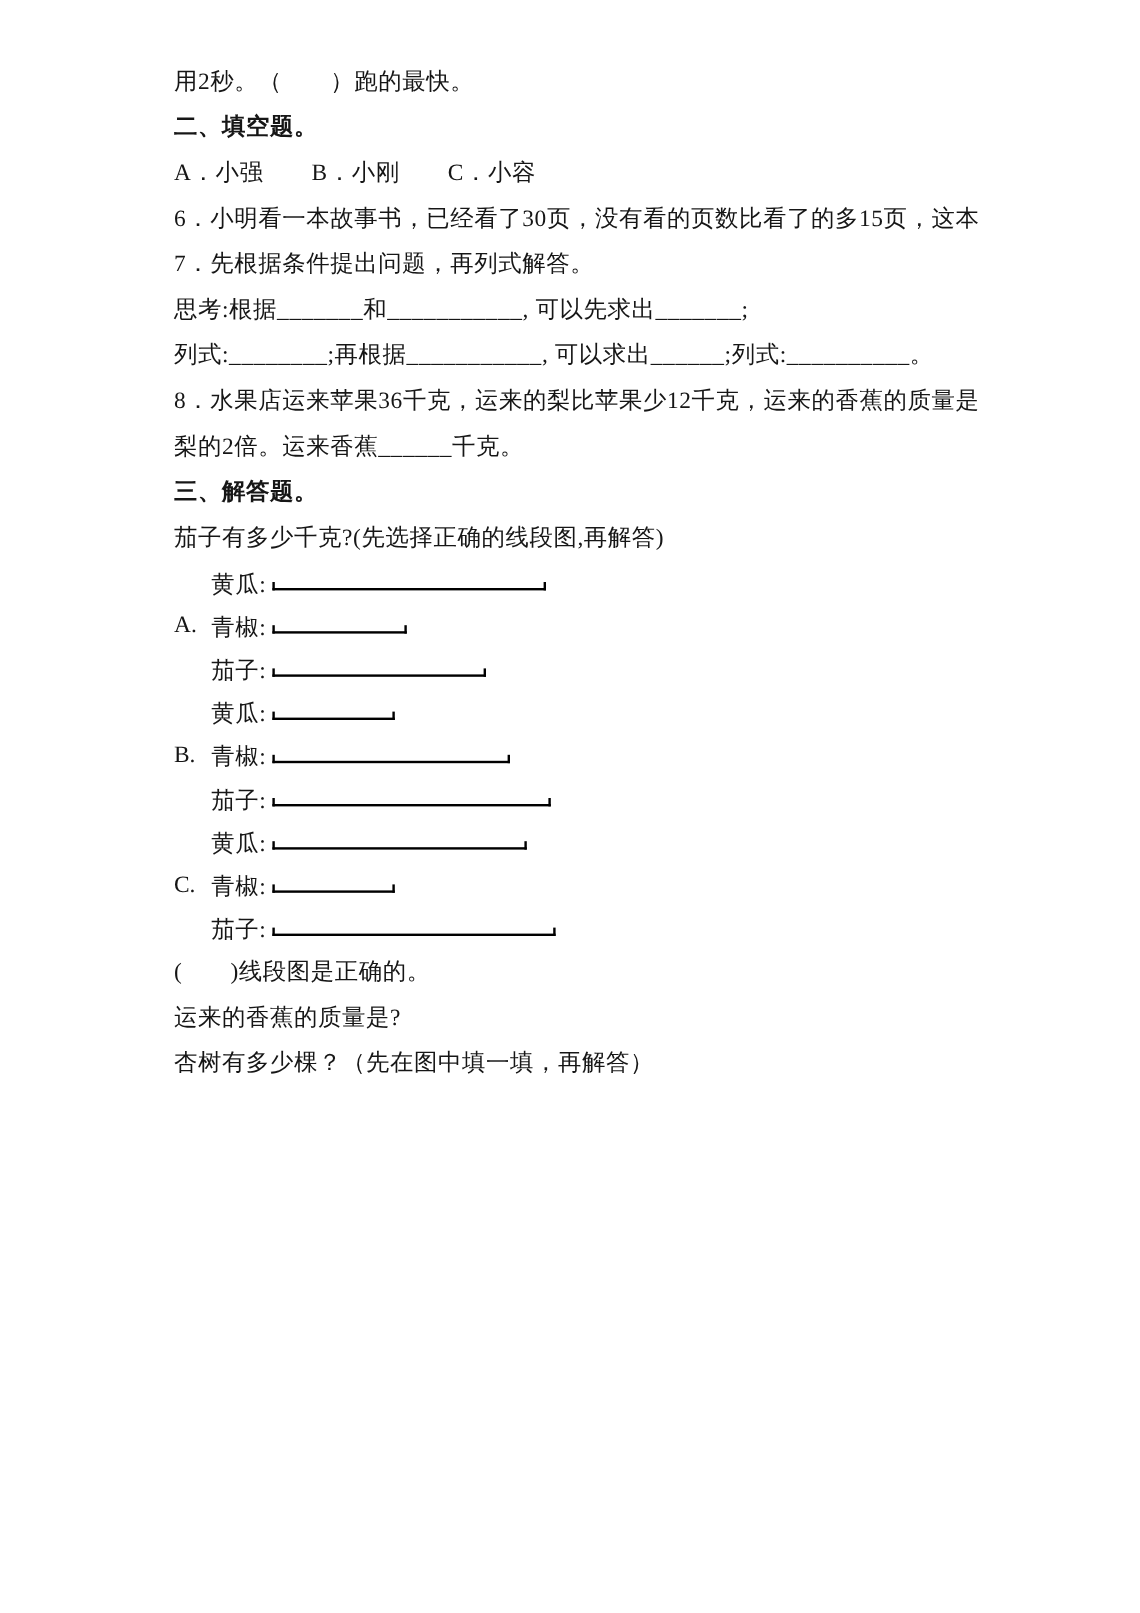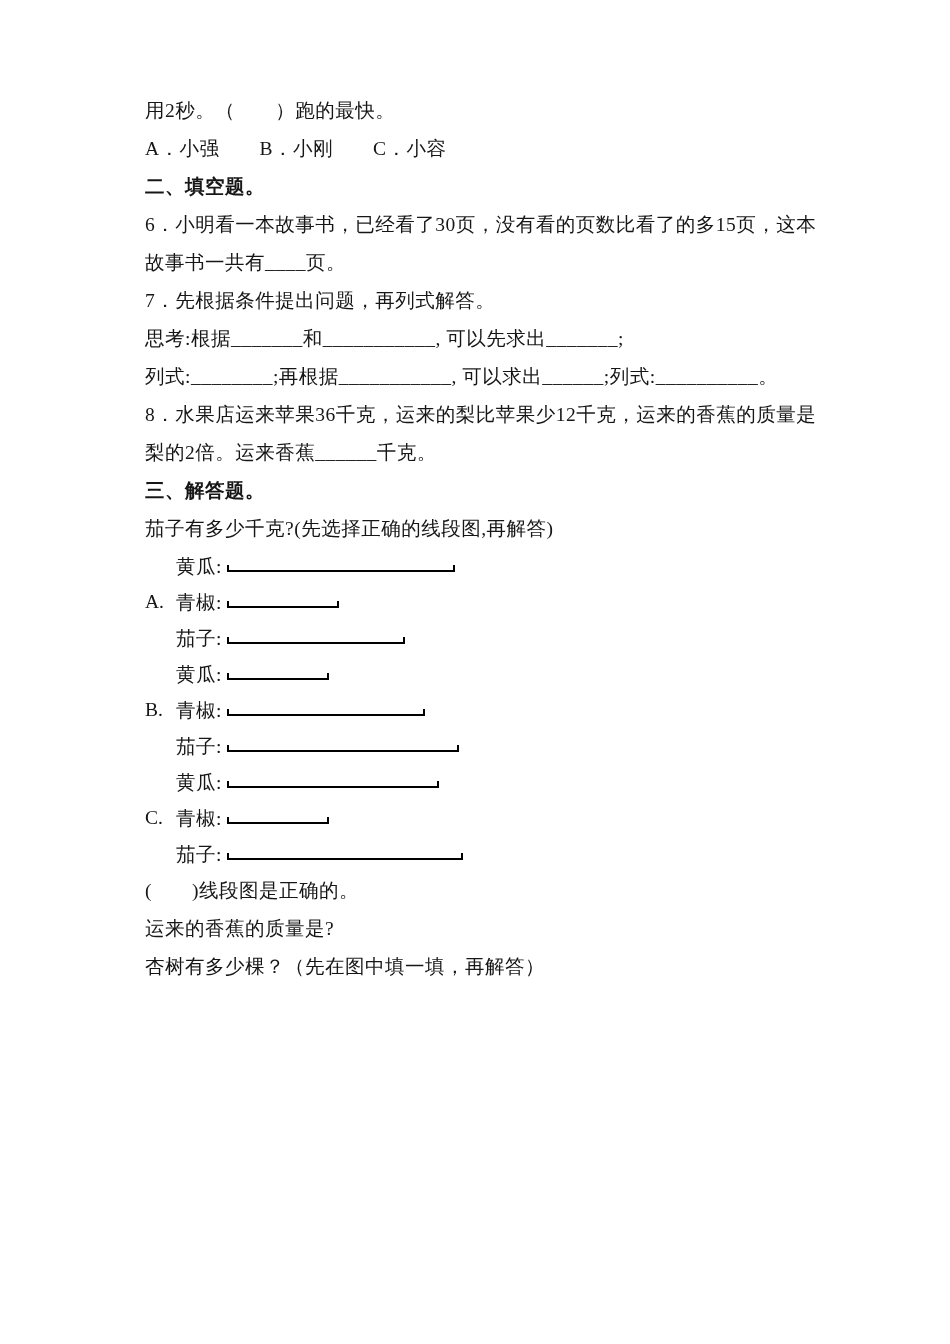--- a/index.html
+++ b/index.html
@@ -7,21 +7,21 @@
     padding: 0;
     background: #ffffff;
   }
   .page {
     position: relative;
     width: 950px;
     height: 1344px;
     margin: 0 auto;
     background: #ffffff;
     box-sizing: border-box;
-    padding: 92px 140px 0 145px;
+    padding: 50px 140px 0 145px;
     font-family: "Liberation Serif", "DejaVu Serif", serif;
     color: #161616;
     overflow: hidden;
   }
   .line {
     font-size: 19.5px;
     line-height: 38px;
     height: 38px;
     white-space: nowrap;
     letter-spacing: 0.5px;
@@ -61,24 +61,23 @@
     position: relative;
     top: 2px;
   }
 </style>
 </head>
 <body>
 
 <div class="page">
 
   <div class="line">用2秒。（　　）跑的最快。</div>
+  <div class="line bold">二、填空题。</div>
   <div class="line">A．小强　　B．小刚　　C．小容</div>
-  <div class="line bold">二、填空题。</div>
   <div class="line">6．小明看一本故事书，已经看了30页，没有看的页数比看了的多15页，这本</div>
-  <div class="line">故事书一共有____页。</div>
   <div class="line">7．先根据条件提出问题，再列式解答。</div>
   <div class="line">思考:根据_______和___________, 可以先求出_______;</div>
   <div class="line">列式:________;再根据___________, 可以求出______;列式:__________。</div>
   <div class="line">8．水果店运来苹果36千克，运来的梨比苹果少12千克，运来的香蕉的质量是</div>
   <div class="line">梨的2倍。运来香蕉______千克。</div>
   <div class="line bold">三、解答题。</div>
   <div class="line">茄子有多少千克?(先选择正确的线段图,再解答)</div>
 
   <div class="diagram">
 

